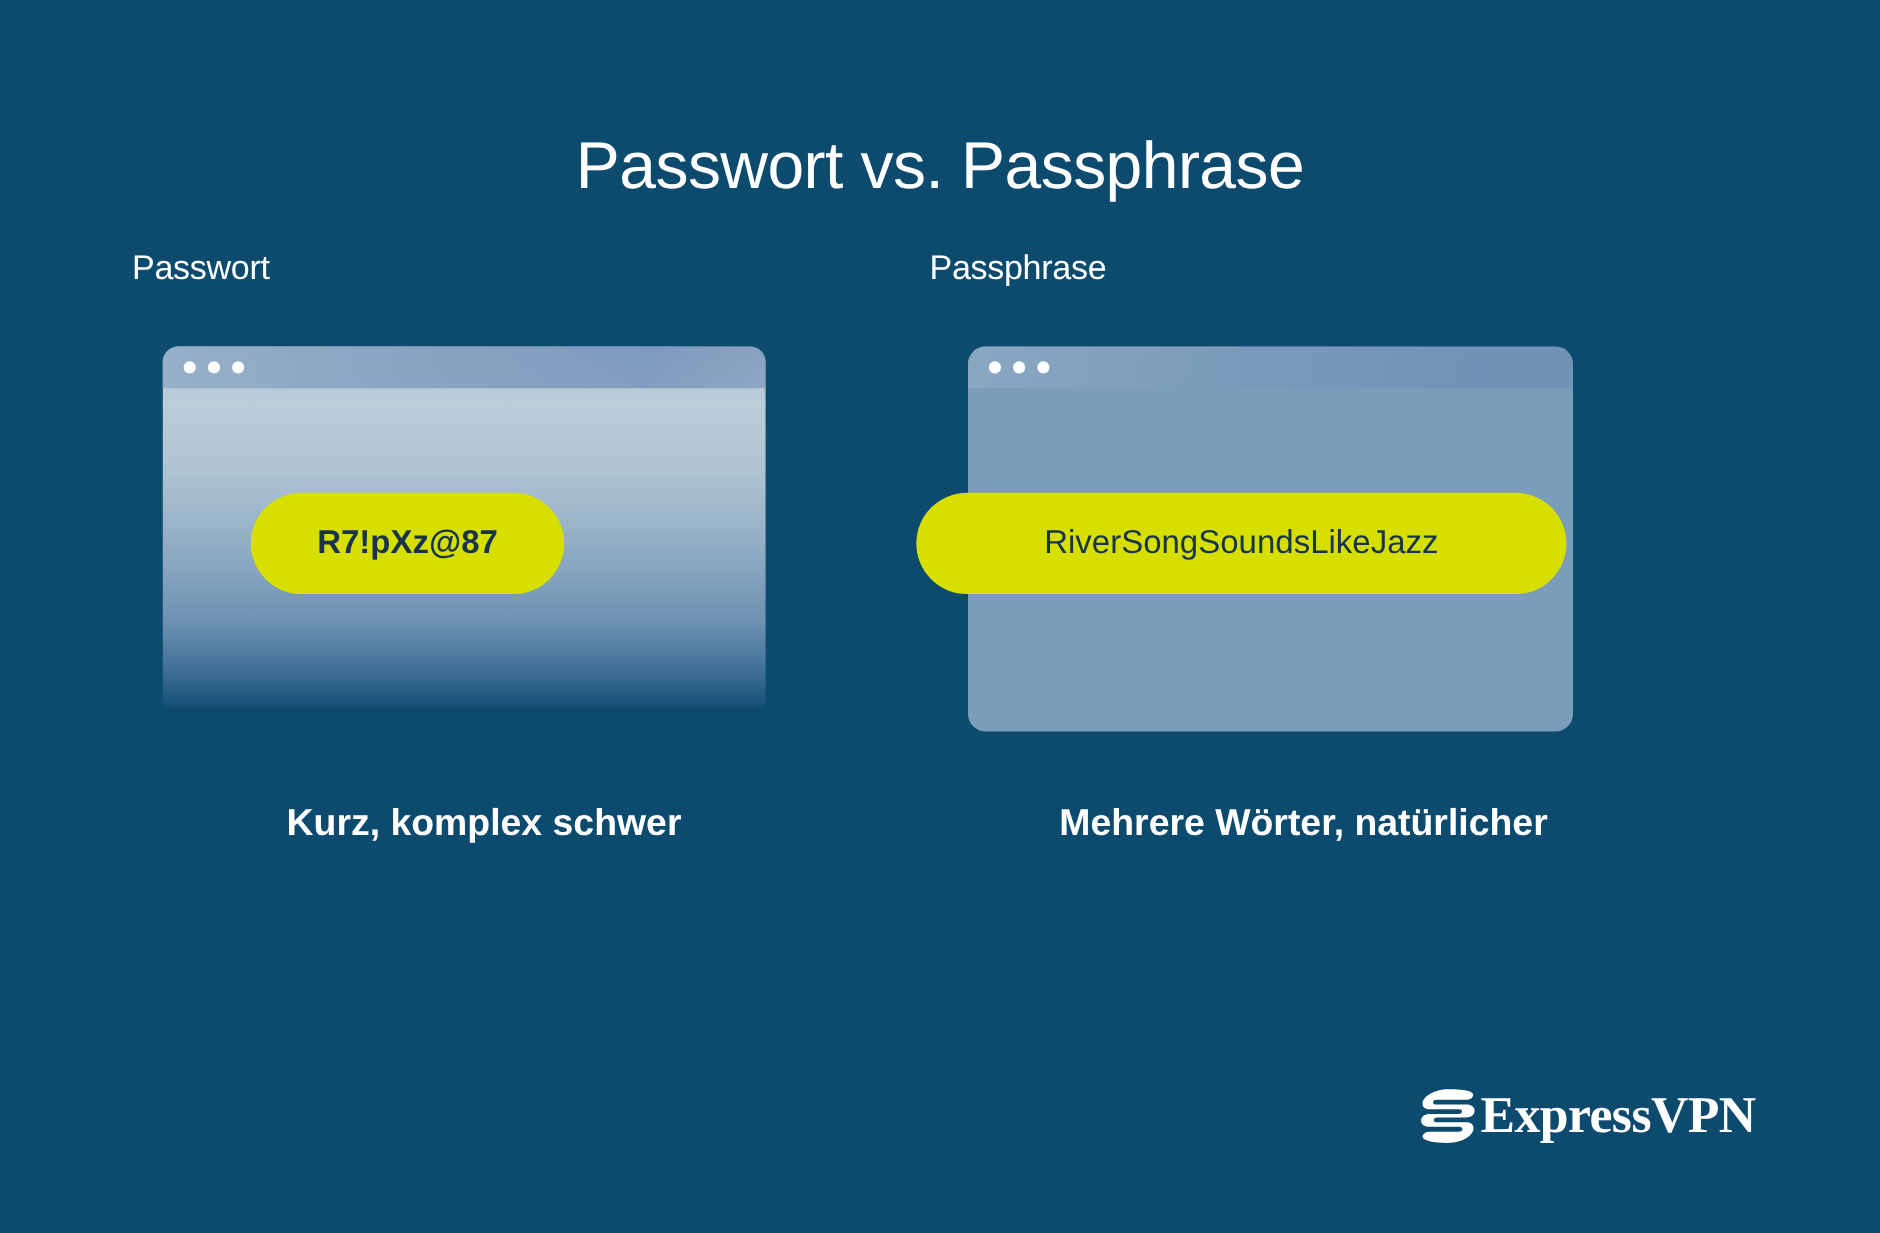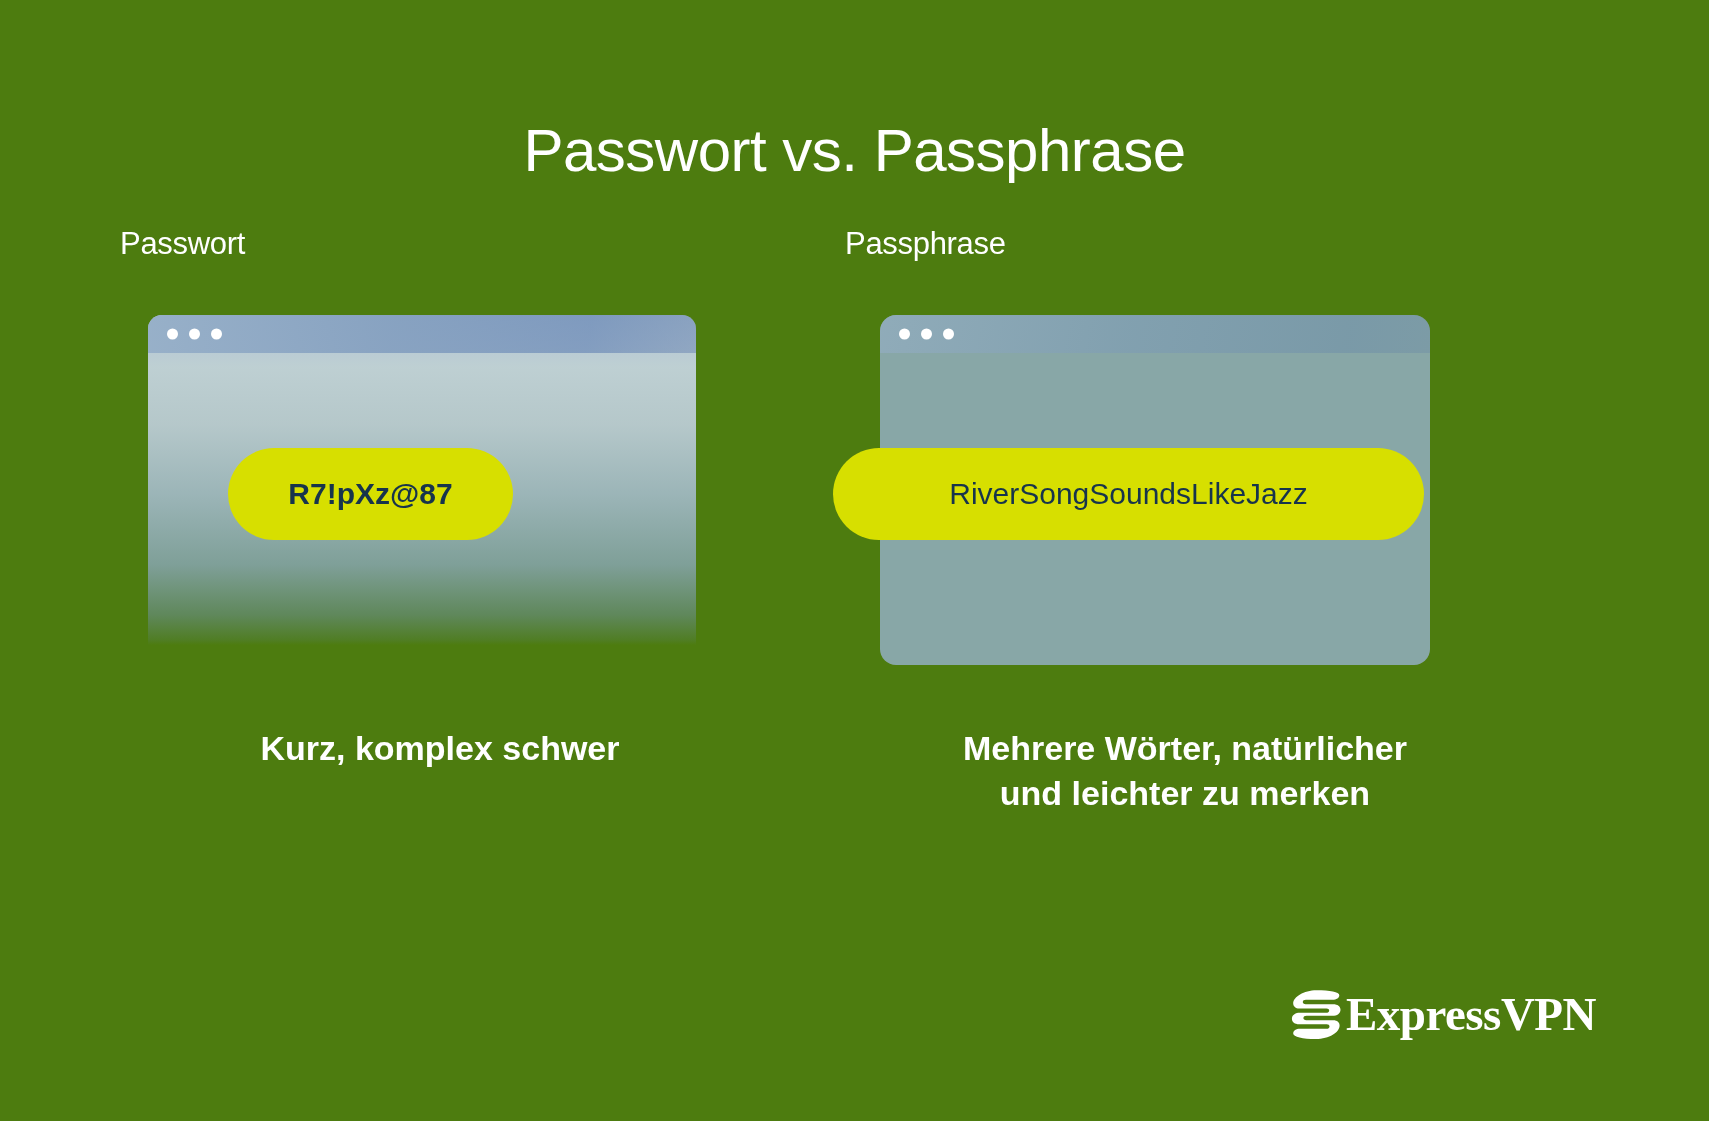--- a/index.html
+++ b/index.html
@@ -11,21 +11,21 @@
     height: 1121px;
     background: #3a5b96;
     font-family: "Liberation Sans", sans-serif;
     overflow: hidden;
     position: relative;
   }
 
   .stage {
     position: absolute;
     inset: 0;
-    background: #4d7c0f;
+    background: #0c4a6e;
   }
 
   
   .main-title {
     position: absolute;
     top: 78px;
     left: 0;
     width: 100%;
     text-align: center;
     color: #ffffff;
@@ -232,21 +232,20 @@
             <span class="dot"></span>
             <span class="dot"></span>
           </div>
         </div>
       </div>
       <div class="pill passphrase-pill">RiverSongSoundsLikeJazz</div>
     </div>
 
     <div class="caption">
       <span class="line">Mehrere Wörter, natürlicher</span>
-      <span class="line">und leichter zu merken</span>
     </div>
   </div>
 
   <div class="logo">
     <svg class="logo-mark" viewBox="0 0 52 50" aria-hidden="true">
       <path fill="#ffffff" d="M26.5 1.2C13.8 1.2 3.2 8.0 3.2 14.4c0 2.9 2.4 5.0 6.1 5.0h27.2c1.6 0 2.7 0.8 2.7 2.1 0 1.4-1.3 2.3-3.2 2.3H9.9c-4.7 0-8.0 2.4-8.0 6.0 0 3.3 2.9 5.5 7.2 5.5h27.6c1.7 0 2.8 0.9 2.8 2.2 0 1.4-1.2 2.3-3.1 2.3H10.0c-4.0 0-6.8 1.9-6.8 4.6 0 3.4 9.6 5.6 22.6 5.6 13.6 0 23.8-6.6 23.8-13.5 0-3.0-2.4-5.2-6.2-5.2H16.2c-1.7 0-2.8-0.9-2.8-2.2 0-1.4 1.2-2.3 3.1-2.3h25.9c4.8 0 8.1-2.4 8.1-6.1 0-3.3-2.9-5.5-7.3-5.5H15.6c-1.7 0-2.8-0.9-2.8-2.2 0-1.4 1.2-2.2 3.1-2.2h26.6c4.0 0 6.8-1.9 6.8-4.6 0-3.5-9.5-5.0-22.8-5.0z"></path>
     </svg>
     <span class="logo-text">ExpressVPN</span>
   </div>
 

